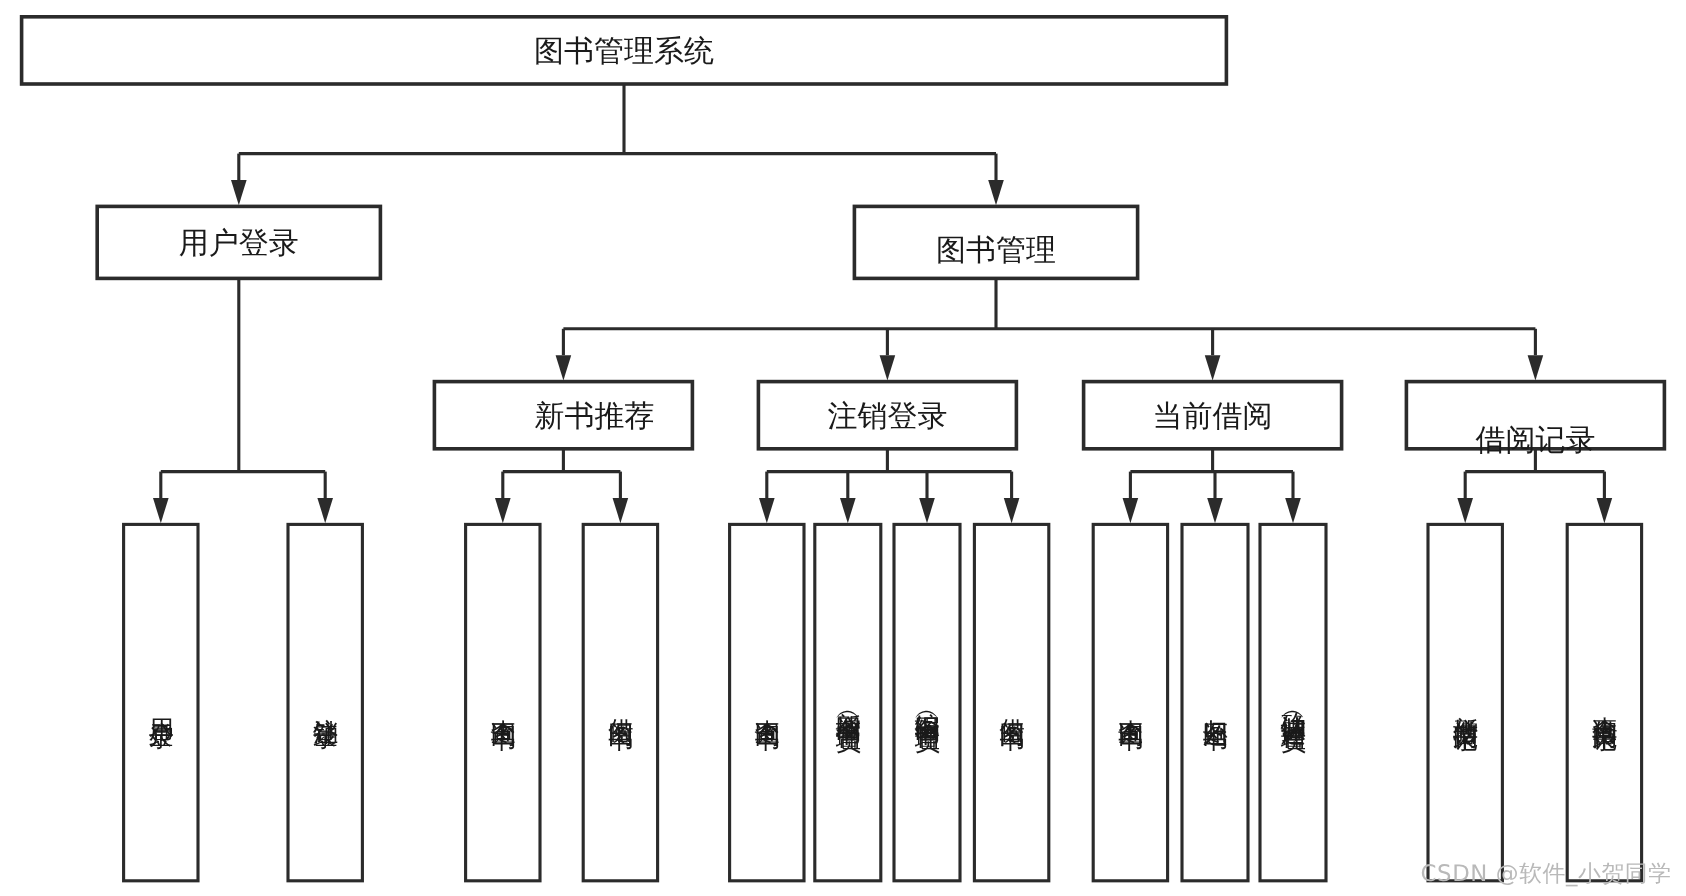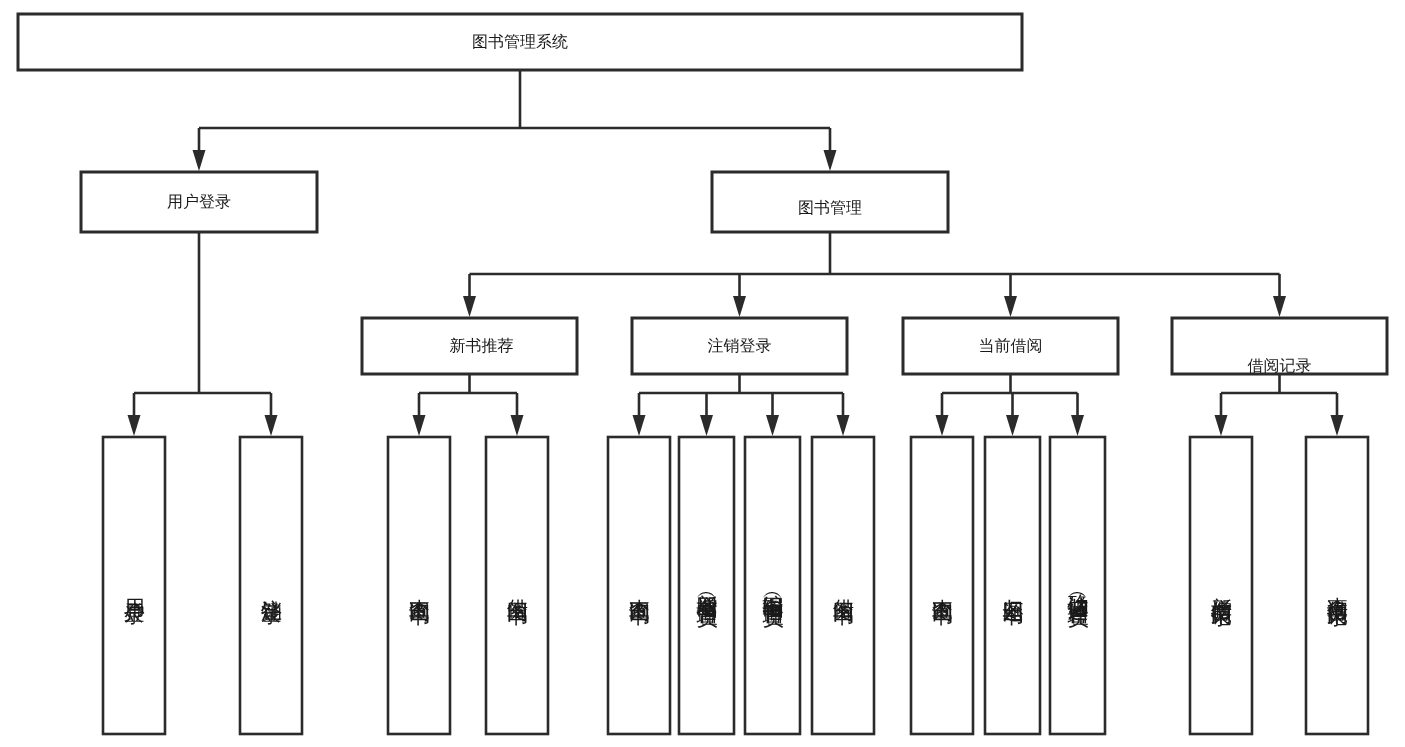--- a/index.html
+++ b/index.html
@@ -59,21 +59,21 @@
     white-space: nowrap;
     pointer-events: none;
     letter-spacing: 2px;
   }
   .hlabel-wrap {
     position: absolute;
     display: flex;
     align-items: center;
     justify-content: center;
     font-family: "DejaVu Sans", "Liberation Sans", sans-serif;
-    font-size: 16px;
+    font-size: 25px;
     color: #1a1a1a;
     white-space: nowrap;
     pointer-events: none;
     border-radius: 15px;
   }
   #watermark {
     position: absolute;
     right: 12px;
     bottom: 6px;
     font-family: "DejaVu Sans", "Liberation Sans", sans-serif;
@@ -163,31 +163,32 @@
         <rect x="985" y="437" width="55" height="297" class="node-rect-thin"></rect>
         <rect x="1050" y="437" width="55" height="297" class="node-rect-thin"></rect>
         <rect x="1190" y="437" width="62" height="297" class="node-rect-thin"></rect>
         <rect x="1306" y="437" width="62" height="297" class="node-rect-thin"></rect>
       </g>
   </svg>
   <div id="labels-layer">
       <div class="hlabel-wrap" style="left: 18px; top: 14px; width: 1004px; height: 56px;">图书管理系统</div>
       <div class="hlabel-wrap" style="left: 81px; top: 172px; width: 236px; height: 60px;">用户登录</div>
       <div class="hlabel-wrap" style="left: 712px; top: 172px; width: 236px; height: 72px;">图书管理</div>
-      <div class="hlabel-wrap" style="left: 362px; top: 318px; width: 215px; height: 56px; padding-left: 12px;">新书推荐</div>
+      <div class="hlabel-wrap" style="left: 376px; top: 318px; width: 215px; height: 56px; padding-left: 12px;">新书推荐</div>
       <div class="hlabel-wrap" style="left: 632px; top: 318px; width: 215px; height: 56px;">注销登录</div>
       <div class="hlabel-wrap" style="left: 903px; top: 318px; width: 215px; height: 56px; text-align: right;">当前借阅</div>
       <div class="hlabel-wrap" style="left: 1172px; top: 318px; width: 215px; height: 56px; margin-top: 20px;">借阅记录</div>
       <div class="vlabel-wrap" style="left: 103px; top: 437px; width: 62px; height: 297px;">用户登录</div>
       <div class="vlabel-wrap" style="left: 240px; top: 437px; width: 62px; height: 297px;">注销登录</div>
       <div class="vlabel-wrap" style="left: 388px; top: 437px; width: 62px; height: 297px;">查询图书</div>
       <div class="vlabel-wrap" style="left: 486px; top: 437px; width: 62px; height: 297px;">借阅图书</div>
       <div class="vlabel-wrap" style="left: 608px; top: 437px; width: 62px; height: 297px;">查询图书</div>
       <div class="vlabel-wrap" style="left: 679px; top: 437px; width: 55px; height: 297px;">新增图书（管理员）</div>
       <div class="vlabel-wrap" style="left: 745px; top: 437px; width: 55px; height: 297px;">编辑图书（管理员）</div>
       <div class="vlabel-wrap" style="left: 812px; top: 437px; width: 62px; height: 297px;">借阅图书</div>
       <div class="vlabel-wrap" style="left: 911px; top: 437px; width: 62px; height: 297px;">查询图书</div>
       <div class="vlabel-wrap" style="left: 985px; top: 437px; width: 55px; height: 297px;">归还图书</div>
       <div class="vlabel-wrap" style="left: 1050px; top: 437px; width: 55px; height: 297px;">确认归还（管理员）</div>
       <div class="vlabel-wrap" style="left: 1190px; top: 437px; width: 62px; height: 297px;">新增借阅记录</div>
       <div class="vlabel-wrap" style="left: 1306px; top: 437px; width: 62px; height: 297px;">查询借阅记录</div>
     </div>
+  <div id="watermark">CSDN @软件_小贺同学</div>
 </div>
 
 </body></html>

